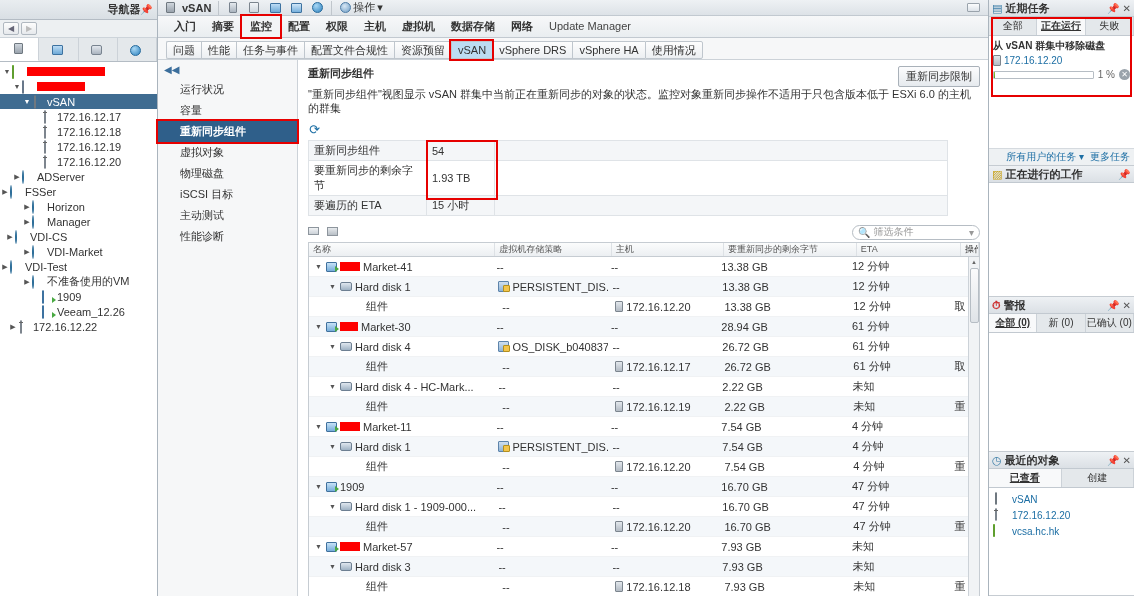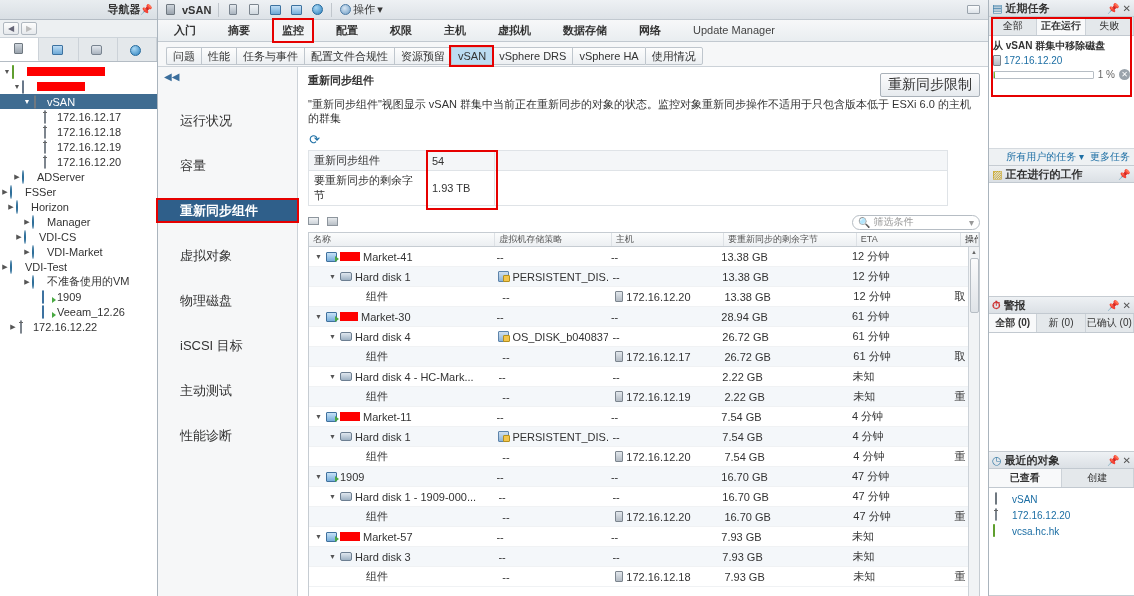--- a/index.html
+++ b/index.html
@@ -51,47 +51,47 @@
     background:#f6f7f8; border-right:1px solid #aab4bd; }
   .obj-bar { height:20px; background:linear-gradient(#eef1f4,#dde2e7);
     border-bottom:1px solid #c2c9d0; display:flex; align-items:center; padding:0 6px; gap:7px; }
   .obj-name { font-weight:bold; font-size:11px; display:flex; align-items:center; gap:3px; }
   .vsep { width:1px; height:14px; background:#c0c6cc; }
   .tbico { width:14px; height:14px; display:inline-block; position:relative; cursor:pointer; }
   .obj-actions { display:flex; align-items:center; gap:2px; font-size:11px; cursor:pointer; }
   .obj-right { margin-left:auto; display:flex; align-items:center; }
 
   .main-tabs { height:22px; background:linear-gradient(#f7f8f9,#e9edf0);
-    border-bottom:1px solid #c2c9d0; display:flex; padding-left:8px; gap:16px; }
+    border-bottom:1px solid #c2c9d0; display:flex; padding-left:8px; gap:0; }
   .mtab { padding:0 8px; line-height:21px; font-size:11px; font-weight:bold; color:#333; cursor:pointer; position:relative; }
   .mtab.plain { font-weight:normal; color:#444; }
   .mtab.hl { outline:2px solid #e60000; font-weight:bold; background:#f2f4f6; }
 
   .sub-tabs { height:24px; background:#f6f7f8; display:flex; align-items:center;
     padding:3px 0 0 8px; }
   .stab { height:18px; line-height:17px; padding:0 6px; font-size:11px;
     border:1px solid #bfc6cd; border-right:none; background:linear-gradient(#fdfdfd,#eceff2);
     color:#333; cursor:pointer; }
   .stab:first-child{ border-radius:2px 0 0 2px; }
   .stab.last { border-right:1px solid #bfc6cd; border-radius:0 2px 2px 0; }
   .stab.active { background:#bcdcf2; }
   .stab.hl { outline:2px solid #e60000; position:relative; z-index:3; }
 
   .content-wrap { flex:1; display:flex; background:#fff; border-top:1px solid #ccd2d8; }
   .side-menu { width:140px; background:#f6f7f8; border-right:1px solid #ccd2d8; padding-top:2px; }
   .collapse { padding:2px 0 4px 6px; color:#3b6e9c; font-size:10px; cursor:pointer; }
-  .smi { height:21px; line-height:21px; padding-left:22px; font-size:13px; color:#333; cursor:pointer;margin-top:24px; }
+  .smi { height:21px; line-height:21px; padding-left:22px; font-size:11px; color:#333; cursor:pointer; }
   .smi.active { background:#2f5f8a; color:#fff; font-weight:bold; }
   .smi.hl { outline:2px solid #e60000; position:relative; z-index:2; }
 
   .pane { flex:1; padding:6px 8px 0 10px; display:flex; flex-direction:column; min-width:0; }
   .pane-title { font-weight:bold; font-size:11px; margin-bottom:5px; }
   .pane-hdr { display:flex; align-items:flex-start; }
   .btn { border:1px solid #a9b1b9; background:linear-gradient(#fcfcfd,#e6eaee);
-    border-radius:2px; font-size:14px; padding:2px 7px; cursor:pointer; color:#333; }
+    border-radius:2px; font-size:11px; padding:2px 7px; cursor:pointer; color:#333; }
   .pane-desc { font-size:11px; color:#333; margin-bottom:6px; line-height:14px; }
   .refresh { color:#1c6ea4; font-size:13px; margin:1px 0 3px 1px; cursor:pointer; display:inline-block; }
 
   .sumtable { border-collapse:collapse; width:640px; font-size:11px; margin-bottom:4px; }
   .sumtable td { border:1px solid #dfe3e7; padding:2px 5px; height:18px; }
   .sumtable tr:nth-child(odd) td { background:#f4f6f8; }
   .sumtable td.k { width:118px; }
   .sumtable td.v { width:68px;margin-top:25px; }
   .hlbox { position:absolute; border:2px solid #e60000; pointer-events:none; }
 
@@ -126,21 +126,21 @@
   .link { color:#1c6ea4; cursor:pointer; }
 
   
   .right { width:145px; height:596px; background:#e8ebee; display:flex; flex-direction:column; }
   .portlet { background:#f4f6f7; border-bottom:1px solid #c6ccd2; display:flex; flex-direction:column; }
   .p-hdr { height:17px; background:linear-gradient(#eef1f4,#dbe0e5); border-bottom:1px solid #c2c9d0;
     display:flex; align-items:center; gap:3px; padding:0 3px; font-weight:bold; font-size:11px; }
   .p-hdr .t { flex:1; white-space:nowrap; overflow:hidden; }
   .p-tabs { height:19px; display:flex; background:#e4e8eb; border-bottom:1px solid #c2c9d0; font-size:10px; }
   .p-tab { flex:1; display:flex; align-items:center; justify-content:center; border-right:1px solid #ccd2d8; cursor:pointer; white-space:nowrap;}
-  .p-tab.active { background:#f8f9fa; font-weight:bold; }
+  .p-tab.active { background:#f8f9fa; font-weight:bold;text-decoration:underline; }
   .p-body { flex:1; background:#fff; padding:3px 4px; font-size:10px; overflow:hidden; }
   .task-name { font-weight:bold; font-size:10px; margin-bottom:2px; white-space:nowrap; }
   .task-obj { color:#1c6ea4; font-size:10px; display:flex; align-items:center; gap:3px; margin-bottom:3px;}
   .prog-row { display:flex; align-items:center; gap:4px; }
   .prog { flex:1; height:8px; border:1px solid #b6bdc4; background:#fff; border-radius:1px; overflow:hidden;}
   .prog i { display:block; height:100%; background:linear-gradient(#8dc63f,#5aa020); }
   .cancel-x { width:11px;height:11px;border-radius:50%;background:#9aa3ab;color:#fff;font-size:8px;
     display:flex;align-items:center;justify-content:center;cursor:pointer;}
   .p-foot { height:17px; background:#eef1f3; border-top:1px solid #d5dadf; display:flex; align-items:center;
     justify-content:flex-end; gap:6px; padding:0 4px; font-size:10px; }
@@ -231,33 +231,33 @@
      <span class="ico"><span class="ic-vmfolder"></span></span>
 
      <span>ADServer</span>
    </div>
         <div class="tr" style="">
      <span class="arrow">▶</span>
      <span class="ico"><span class="ic-vmfolder"></span></span>
 
      <span>FSSer</span>
    </div>
-        <div class="tr" style="padding-left:6px">
-     <span class="arrow">▶</span>
-     <span class="ico"><span class="ic-vmfolder"></span></span>
-
-     <span>Horizon</span>
-   </div>
         <div class="tr" style="padding-left:22px">
      <span class="arrow">▶</span>
      <span class="ico"><span class="ic-vmfolder"></span></span>
 
+     <span>Horizon</span>
+   </div>
+        <div class="tr" style="padding-left:22px">
+     <span class="arrow">▶</span>
+     <span class="ico"><span class="ic-vmfolder"></span></span>
+
      <span>Manager</span>
    </div>
-        <div class="tr" style="padding-left:14px">
+        <div class="tr" style="padding-left:5px">
      <span class="arrow">▶</span>
      <span class="ico"><span class="ic-vmfolder"></span></span>
 
      <span>VDI-CS</span>
    </div>
         <div class="tr" style="padding-left:22px">
      <span class="arrow">▶</span>
      <span class="ico"><span class="ic-vmfolder"></span></span>
 
      <span>VDI-Market</span>
@@ -391,20 +391,25 @@
                 <tr>
      <td class="k">重新同步组件</td>
      <td class="v">54</td>
      <td></td>
    </tr>
                 <tr>
      <td class="k">要重新同步的剩余字节</td>
      <td class="v">1.93 TB</td>
      <td></td>
    </tr>
+                <tr>
+     <td class="k">要遍历的 ETA</td>
+     <td class="v">15 小时</td>
+     <td></td>
+   </tr>
               </tbody>
           </table>
           <div class="hlbox" style="left:118px; top:0px; width:72px; height:60px;"></div>
         </div>
 
         <div class="tbl-tools">
           <span class="tbico" style="width:13px;height:11px;">
               <span style="display:block;width:11px;height:8px;background:linear-gradient(#f0f2f4,#ccd2d8);border:1px solid #8d959d;"></span>
             </span>
           <span class="tbico" style="width:13px;height:11px;">

